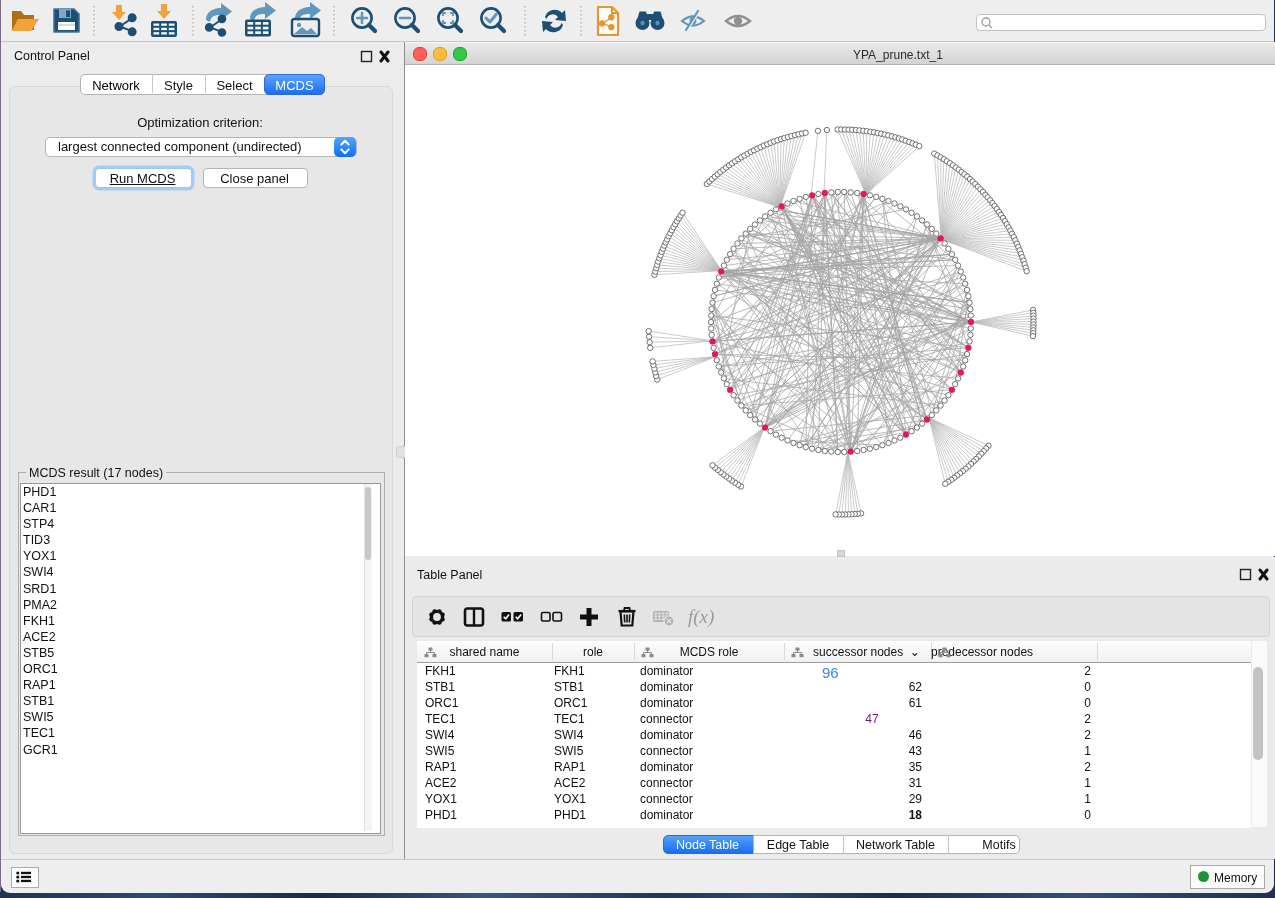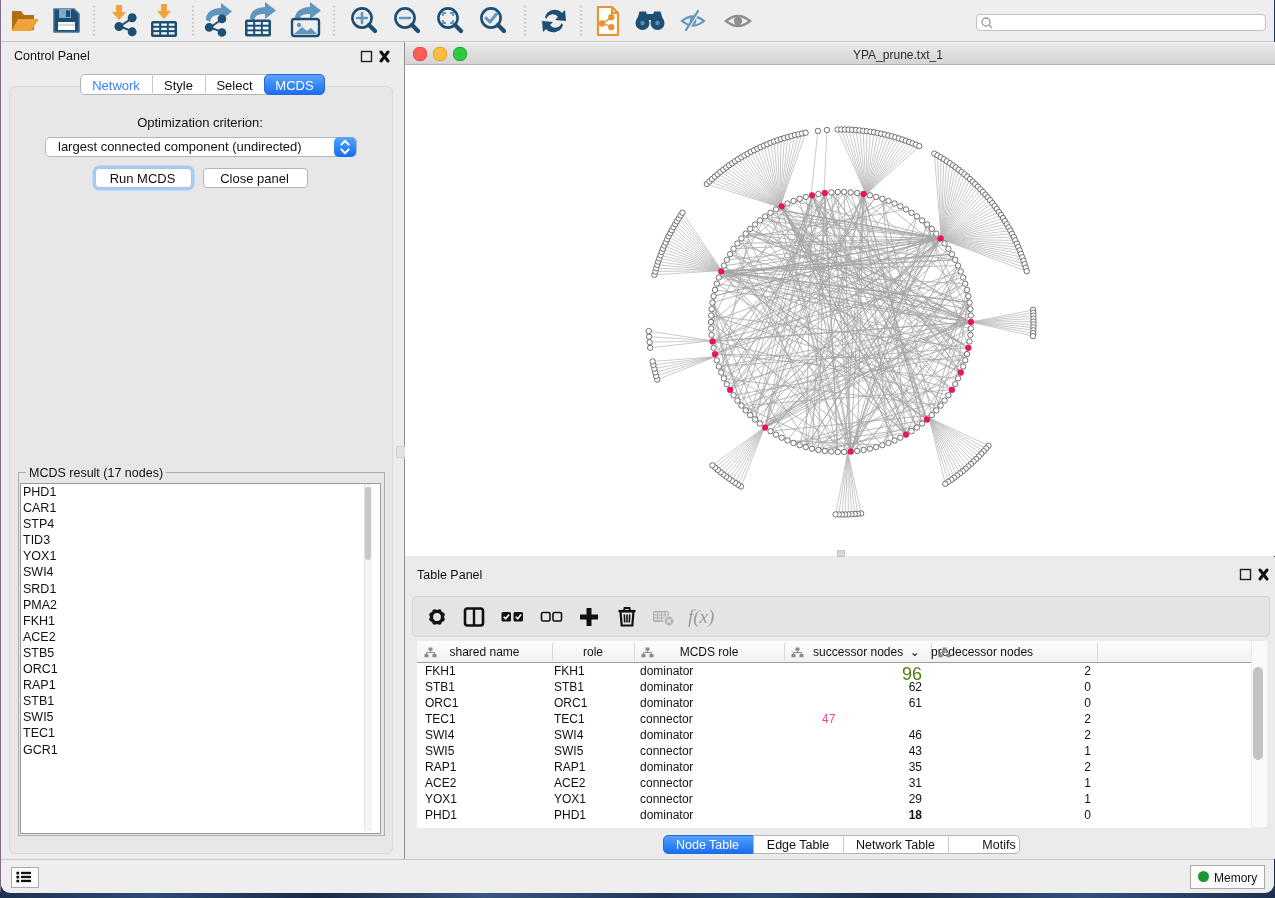--- a/index.html
+++ b/index.html
@@ -152,36 +152,36 @@
  <rect x="1.5" y="1.5" width="10" height="10" fill="none" stroke="#222" stroke-width="1.4"></rect>
  <path d="M21 2 L28 11 M28 2 L21 11" stroke="#111" stroke-width="3" stroke-linecap="round"></path>
 </svg>
 
 <div class="abs" style="left:9px;top:86px;width:382px;height:766px;background:#e7e7e7;border:1px solid #d9d9d9;border-radius:6px;"></div>
 
 <div class="abs" style="left:80px;top:74px;width:243px;height:19px;background:#fff;border:1px solid #b4b4b4;border-radius:5px;"></div>
 <div class="abs" style="left:152px;top:74px;width:1px;height:19px;background:#c9c9c9;"></div>
 <div class="abs" style="left:205px;top:74px;width:1px;height:19px;background:#c9c9c9;"></div>
 <div class="abs" style="left:264px;top:74px;width:59px;height:19px;background:linear-gradient(#5ba4fb,#1a6ef5);border:1px solid #2a6bd8;border-radius:5px;margin-left:0;"></div>
-<div class="abs tabtx" style="left:80px;top:78px;width:72px;text-align:center;font-size:13px;color:#3b82f6;">Network</div>
+<div class="abs tabtx" style="left:80px;top:78px;width:72px;text-align:center;font-size:13px;color:#000000;">Network</div>
 <div class="abs tabtx" style="left:152px;top:78px;width:53px;text-align:center;font-size:13px;color:#111;">Style</div>
 <div class="abs tabtx" style="left:205px;top:78px;width:59px;text-align:center;font-size:13px;color:#111;">Select</div>
 <div class="abs tabtx" style="left:264px;top:78px;width:61px;text-align:center;font-size:13px;color:#fff;">MCDS</div>
 
 <div class="abs" style="left:9px;top:115px;width:382px;text-align:center;font-size:13px;color:#111;">Optimization criterion:</div>
 <div class="abs" style="left:45px;top:137px;width:310px;height:18px;background:#fff;border:1px solid #b5b5b5;border-radius:5px;"></div>
 <div class="abs" style="left:58px;top:139px;font-size:13px;color:#111;">largest connected component (undirected)</div>
 <div class="abs" style="left:334px;top:137px;width:22px;height:20px;background:linear-gradient(#53a5fd,#0f6ff2);border-radius:5px;"></div>
 <svg class="abs" style="left:334px;top:137px;" width="22" height="20" viewBox="0 0 22 20">
  <path d="M7.3 7.6 L11 3.8 L14.7 7.6" fill="none" stroke="#fff" stroke-width="2" stroke-linecap="round" stroke-linejoin="round"></path>
  <path d="M7.3 12.4 L11 16.2 L14.7 12.4" fill="none" stroke="#fff" stroke-width="2" stroke-linecap="round" stroke-linejoin="round"></path>
 </svg>
 
 <div class="abs" style="left:95px;top:168px;width:95px;height:18px;background:#fff;border:1px solid #9fc5f0;border-radius:4px;box-shadow:0 0 0 2.5px #a5cdf4;"></div>
-<div class="abs" style="left:95px;top:171px;width:95px;text-align:center;font-size:13px;color:#111;">Run MCDS</div>
+<div class="abs" style="left:95px;top:171px;width:95px;text-align:center;font-size:13px;color:#111;text-decoration:underline;">Run MCDS</div>
 <div class="abs" style="left:203px;top:168px;width:103px;height:18px;background:#fff;border:1px solid #b5b5b5;border-radius:4px;"></div>
 <div class="abs" style="left:203px;top:171px;width:103px;text-align:center;font-size:13px;color:#111;">Close panel</div>
 
 <div class="abs" style="left:18px;top:472px;width:365px;height:362px;border:1px solid #adadad;"></div>
 <div class="abs" style="left:26px;top:466px;background:#e7e7e7;padding:0 3px;font-size:12.5px;color:#111;">MCDS result (17 nodes)</div>
 <div class="abs" style="left:20px;top:483px;width:359px;height:349px;background:#fff;border:1px solid #999;"></div>
 <div class="abs" style="left:23px;top:484px;font-size:12.5px;line-height:16.1px;color:#111;">PHD1<br>CAR1<br>STP4<br>TID3<br>YOX1<br>SWI4<br>SRD1<br>PMA2<br>FKH1<br>ACE2<br>STB5<br>ORC1<br>RAP1<br>STB1<br>SWI5<br>TEC1<br>GCR1</div>
 <div class="abs" style="left:364px;top:484px;width:7px;height:347px;background:#f4f4f4;border-left:1px solid #e2e2e2;"></div>
 <div class="abs" style="left:365px;top:487px;width:6px;height:73px;background:#c8c8c8;border-radius:3px;"></div>
 
@@ -1030,36 +1030,36 @@
 <g fill="#8a8a8a">
       <rect x="4.5" y="0.5" width="4" height="3.2" rx="0.5"></rect>
       <rect x="0.5" y="7" width="4" height="3.2" rx="0.5"></rect>
       <rect x="8.5" y="7" width="4" height="3.2" rx="0.5"></rect>
     </g>
 <path d="M6.5 3.5 L6.5 5.5 M2.5 7 L2.5 5.5 L10.5 5.5 L10.5 7" stroke="#8a8a8a" stroke-width="1" fill="none"></path>
   </svg>
 <div class="abs" style="left:425px;top:664px;font-size:12px;color:#111;">FKH1</div>
 <div class="abs" style="left:554px;top:664px;font-size:12px;color:#111;">FKH1</div>
 <div class="abs" style="left:640px;top:664px;font-size:12px;color:#111;">dominator</div>
-<div class="abs" style="left:822px;top:664px;width:100px;text-align:right;font-size:18px;color:#4d7c0f;">96</div>
+<div class="abs" style="left:822px;top:664px;width:100px;text-align:left;font-size:15px;color:#3b82f6;">96</div>
 <div class="abs" style="left:991px;top:664px;width:100px;text-align:right;font-size:12px;color:#111;">2</div>
 <div class="abs" style="left:425px;top:680px;font-size:12px;color:#111;">STB1</div>
 <div class="abs" style="left:554px;top:680px;font-size:12px;color:#111;">STB1</div>
 <div class="abs" style="left:640px;top:680px;font-size:12px;color:#111;">dominator</div>
 <div class="abs" style="left:822px;top:680px;width:100px;text-align:right;font-size:12px;color:#111;">62</div>
 <div class="abs" style="left:991px;top:680px;width:100px;text-align:right;font-size:12px;color:#111;">0</div>
 <div class="abs" style="left:425px;top:696px;font-size:12px;color:#111;">ORC1</div>
 <div class="abs" style="left:554px;top:696px;font-size:12px;color:#111;">ORC1</div>
 <div class="abs" style="left:640px;top:696px;font-size:12px;color:#111;">dominator</div>
 <div class="abs" style="left:822px;top:696px;width:100px;text-align:right;font-size:12px;color:#111;">61</div>
 <div class="abs" style="left:991px;top:696px;width:100px;text-align:right;font-size:12px;color:#111;">0</div>
 <div class="abs" style="left:425px;top:712px;font-size:12px;color:#111;">TEC1</div>
 <div class="abs" style="left:554px;top:712px;font-size:12px;color:#111;">TEC1</div>
 <div class="abs" style="left:640px;top:712px;font-size:12px;color:#111;">connector</div>
-<div class="abs" style="left:822px;top:712px;width:100px;text-align:left;font-size:12px;color:#ec4899;">47</div>
+<div class="abs" style="left:822px;top:712px;width:100px;text-align:center;font-size:12px;color:#701a75;">47</div>
 <div class="abs" style="left:991px;top:712px;width:100px;text-align:right;font-size:12px;color:#111;">2</div>
 <div class="abs" style="left:425px;top:728px;font-size:12px;color:#111;">SWI4</div>
 <div class="abs" style="left:554px;top:728px;font-size:12px;color:#111;">SWI4</div>
 <div class="abs" style="left:640px;top:728px;font-size:12px;color:#111;">dominator</div>
 <div class="abs" style="left:822px;top:728px;width:100px;text-align:right;font-size:12px;color:#111;">46</div>
 <div class="abs" style="left:991px;top:728px;width:100px;text-align:right;font-size:12px;color:#111;">2</div>
 <div class="abs" style="left:425px;top:744px;font-size:12px;color:#111;">SWI5</div>
 <div class="abs" style="left:554px;top:744px;font-size:12px;color:#111;">SWI5</div>
 <div class="abs" style="left:640px;top:744px;font-size:12px;color:#111;">connector</div>
 <div class="abs" style="left:822px;top:744px;width:100px;text-align:right;font-size:12px;color:#111;">43</div>

